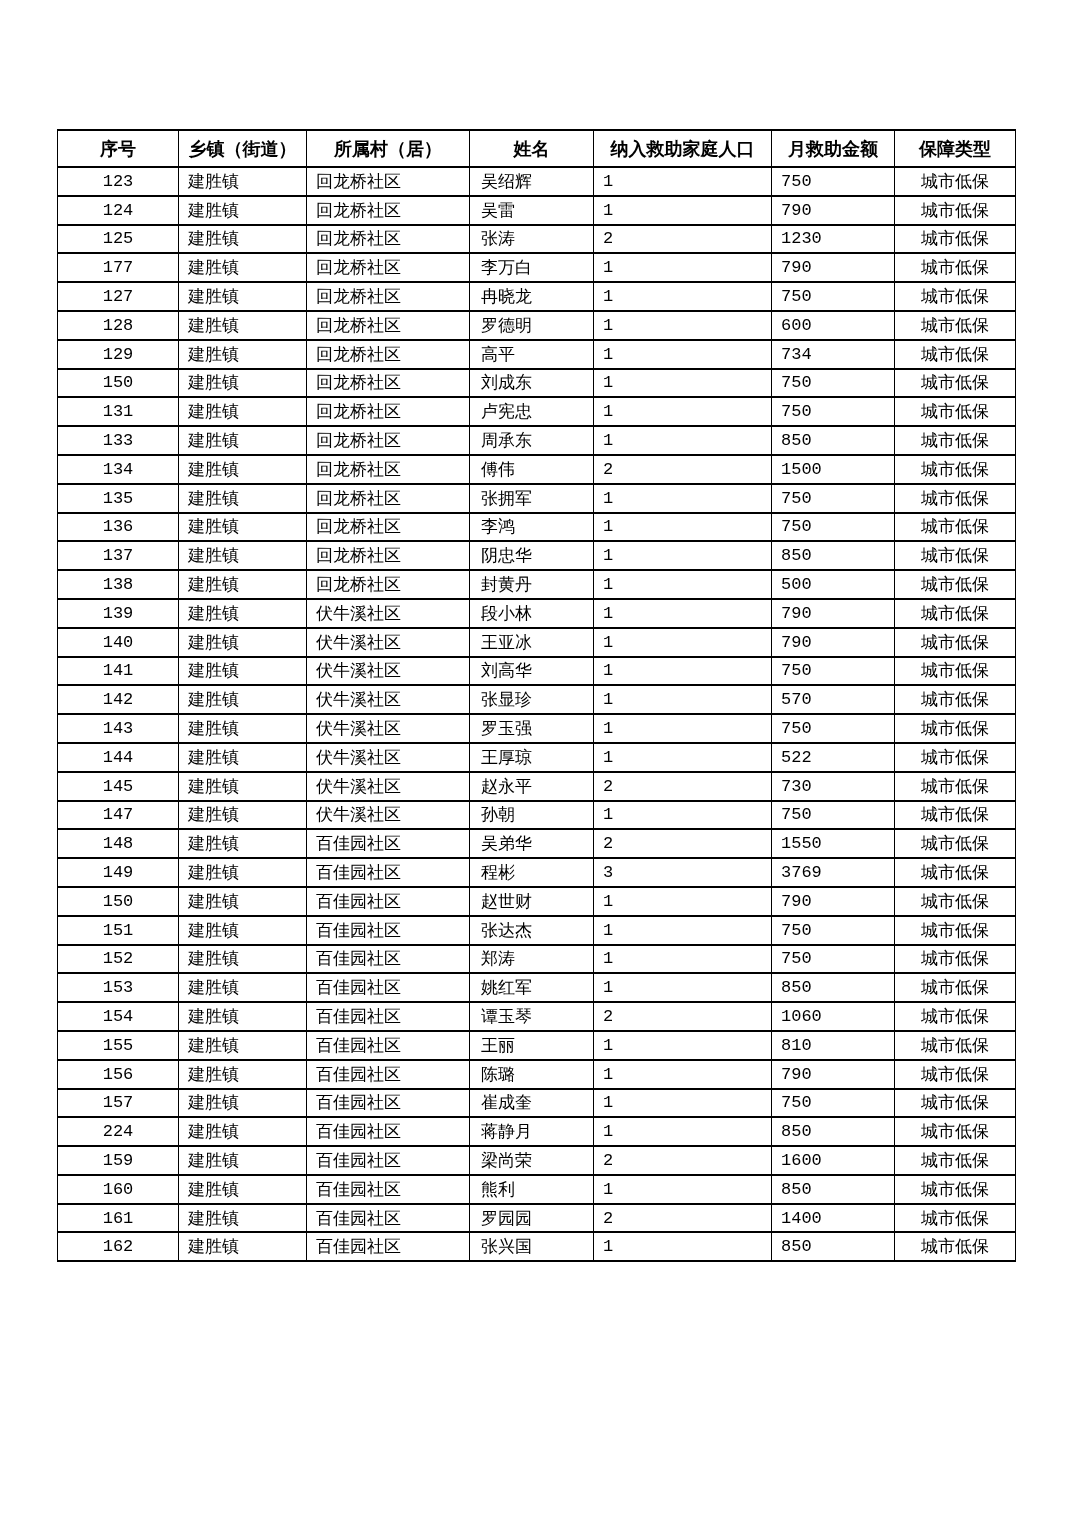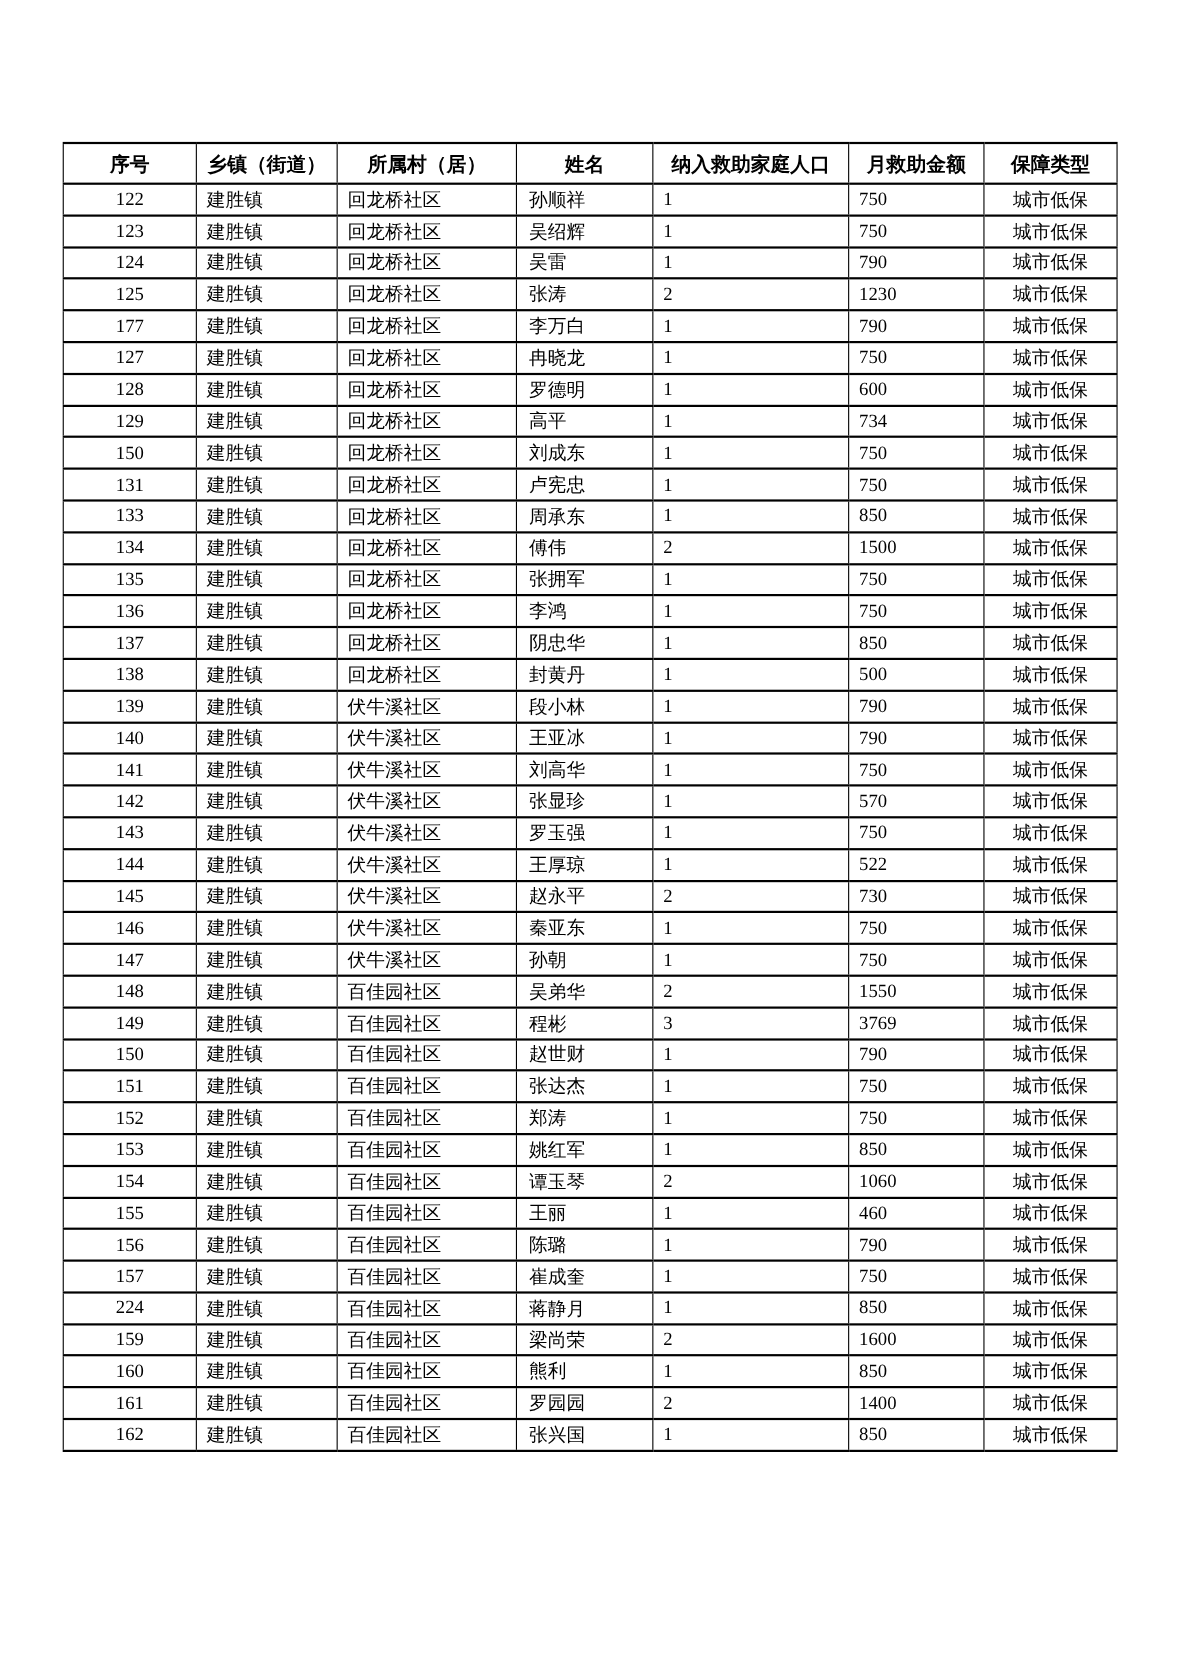--- a/index.html
+++ b/index.html
@@ -5,21 +5,21 @@
   html, body {
     margin: 0;
     padding: 0;
     background: #ffffff;
   }
   .page {
     position: relative;
     width: 1074px;
     height: 1520px;
     background: #ffffff;
-    font-family: Liberation Serif, serif;
+    font-family: Liberation Mono, monospace;
     color: #000000;
     overflow: hidden;
   }
   table.assistance-table {
     position: absolute;
     left: 57px;
     top: 129px;
     border-collapse: collapse;
     table-layout: fixed;
     width: 958px;
@@ -85,29 +85,20 @@
         <th>乡镇（街道）</th>
         <th>所属村（居）</th>
         <th>姓名</th>
         <th>纳入救助家庭人口</th>
         <th>月救助金额</th>
         <th>保障类型</th>
       </tr>
     </thead>
     <tbody>
         <tr>
-          <td class="col-serial">122</td>
-          <td class="col-township">建胜镇</td>
-          <td class="col-village">回龙桥社区</td>
-          <td class="col-name">孙顺祥</td>
-          <td class="col-household_count">1</td>
-          <td class="col-monthly_amount">750</td>
-          <td class="col-protection_type">城市低保</td>
-        </tr>
-        <tr>
           <td class="col-serial">123</td>
           <td class="col-township">建胜镇</td>
           <td class="col-village">回龙桥社区</td>
           <td class="col-name">吴绍辉</td>
           <td class="col-household_count">1</td>
           <td class="col-monthly_amount">750</td>
           <td class="col-protection_type">城市低保</td>
         </tr>
         <tr>
           <td class="col-serial">124</td>
@@ -289,29 +280,20 @@
           <td class="col-monthly_amount">522</td>
           <td class="col-protection_type">城市低保</td>
         </tr>
         <tr>
           <td class="col-serial">145</td>
           <td class="col-township">建胜镇</td>
           <td class="col-village">伏牛溪社区</td>
           <td class="col-name">赵永平</td>
           <td class="col-household_count">2</td>
           <td class="col-monthly_amount">730</td>
-          <td class="col-protection_type">城市低保</td>
-        </tr>
-        <tr>
-          <td class="col-serial">146</td>
-          <td class="col-township">建胜镇</td>
-          <td class="col-village">伏牛溪社区</td>
-          <td class="col-name">秦亚东</td>
-          <td class="col-household_count">1</td>
-          <td class="col-monthly_amount">750</td>
           <td class="col-protection_type">城市低保</td>
         </tr>
         <tr>
           <td class="col-serial">147</td>
           <td class="col-township">建胜镇</td>
           <td class="col-village">伏牛溪社区</td>
           <td class="col-name">孙朝</td>
           <td class="col-household_count">1</td>
           <td class="col-monthly_amount">750</td>
           <td class="col-protection_type">城市低保</td>
@@ -378,21 +360,21 @@
           <td class="col-household_count">2</td>
           <td class="col-monthly_amount">1060</td>
           <td class="col-protection_type">城市低保</td>
         </tr>
         <tr>
           <td class="col-serial">155</td>
           <td class="col-township">建胜镇</td>
           <td class="col-village">百佳园社区</td>
           <td class="col-name">王丽</td>
           <td class="col-household_count">1</td>
-          <td class="col-monthly_amount">460</td>
+          <td class="col-monthly_amount">810</td>
           <td class="col-protection_type">城市低保</td>
         </tr>
         <tr>
           <td class="col-serial">156</td>
           <td class="col-township">建胜镇</td>
           <td class="col-village">百佳园社区</td>
           <td class="col-name">陈璐</td>
           <td class="col-household_count">1</td>
           <td class="col-monthly_amount">790</td>
           <td class="col-protection_type">城市低保</td>

